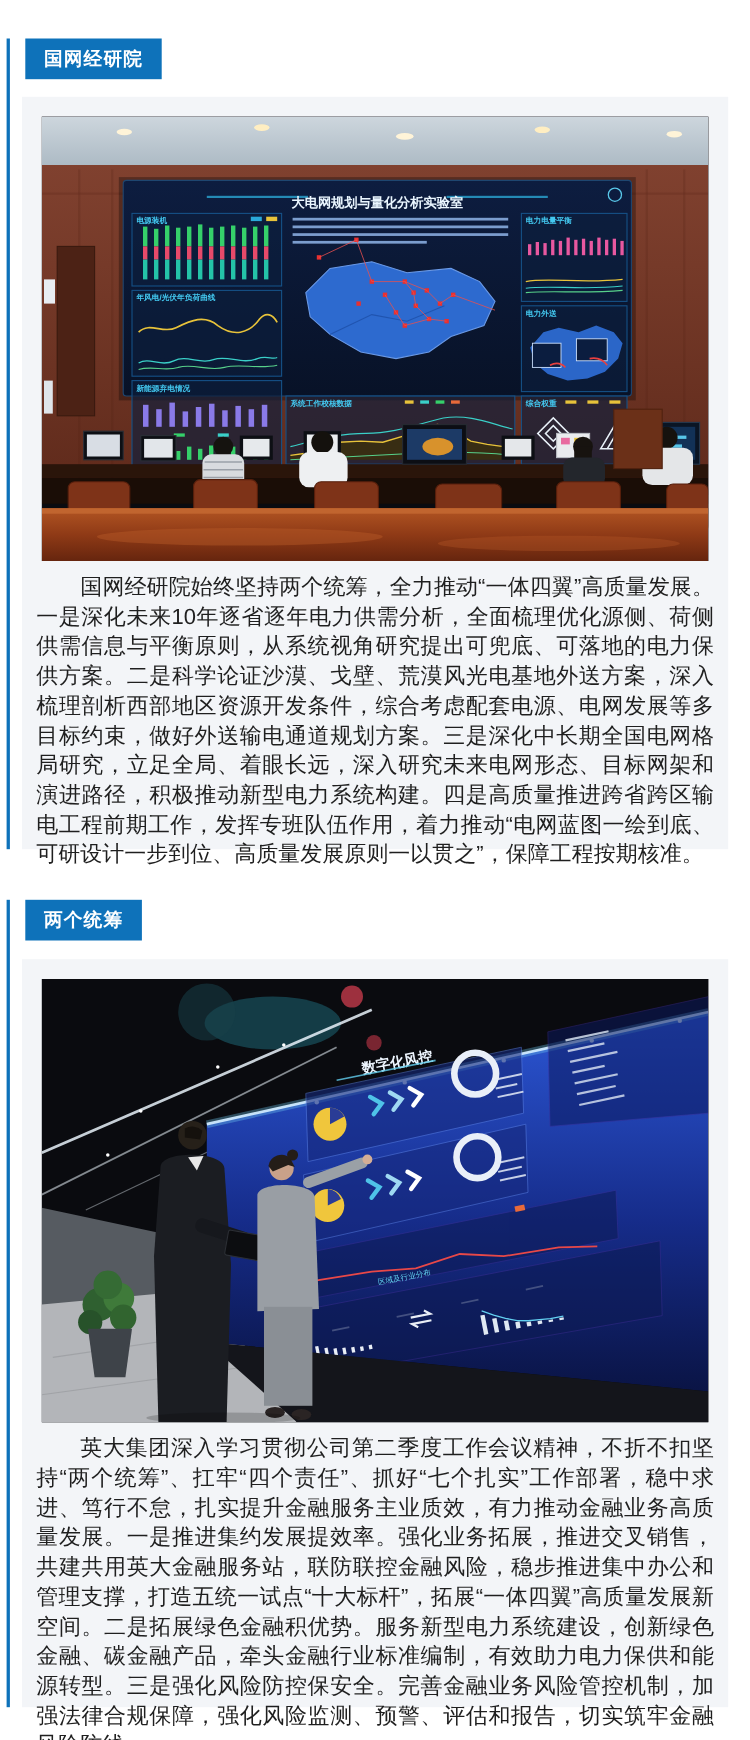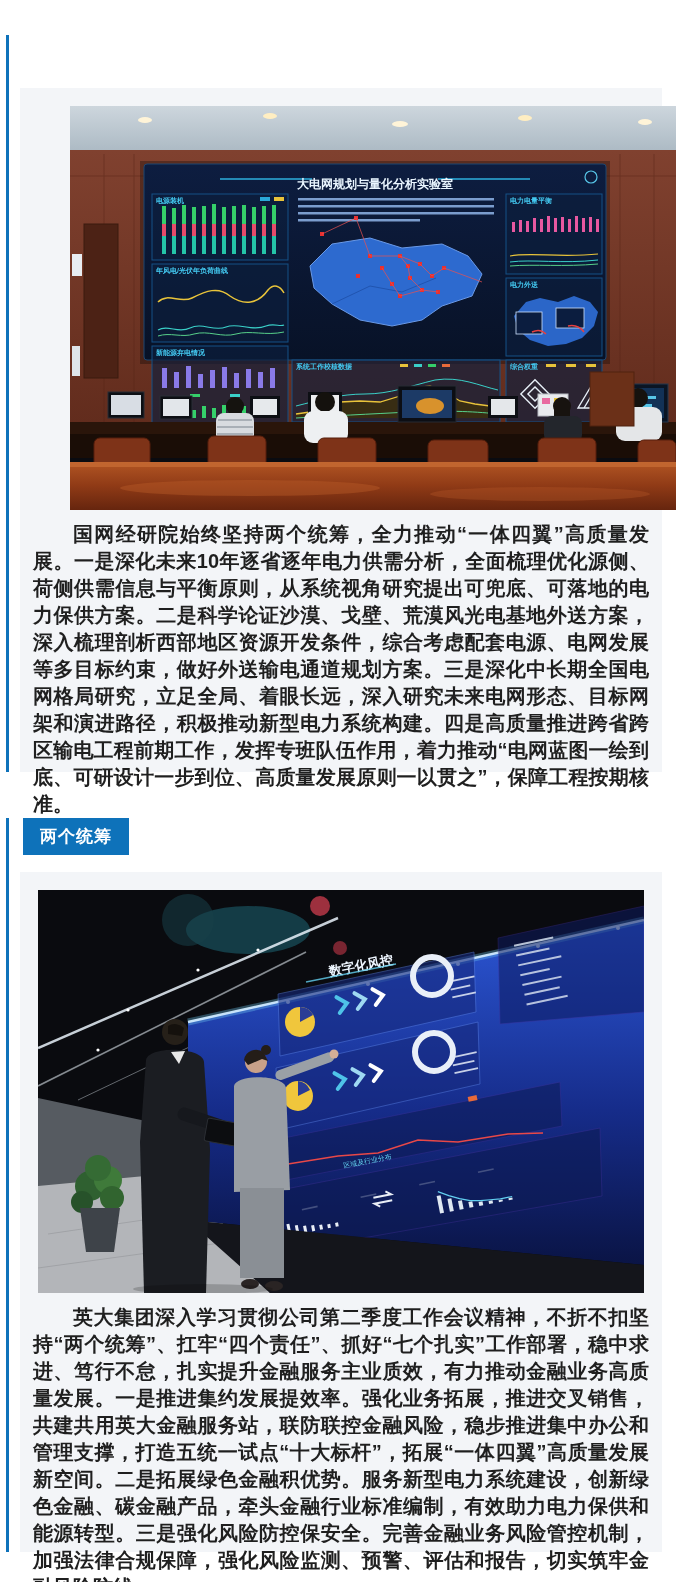--- a/index.html
+++ b/index.html
@@ -11,36 +11,37 @@
   .badge{position:absolute;left:23px;background:#0e72ba;color:#ffffff;
          font-size:17px;font-weight:bold;height:37px;line-height:37px;
          padding:0 17px;letter-spacing:1px;}
   #badge-1{top:35px;}
   #badge-2{top:818px;}
   .card{position:absolute;left:20px;width:642px;background:#f3f5f8;
         box-sizing:border-box;padding:18px 18px 0 18px;}
   #card-1{top:88px;height:684px;}
   #card-2{top:872px;height:680px;}
   .photo{position:relative;width:606px;overflow:hidden;background:#0a0b10;}
-  #photo-1{height:404px;margin-left:32px;}
+  #photo-1{height:404px;}
   #photo-2{height:403px;}
   .photo svg{display:block;}
   .para{margin:11px -5px 0 -5px;font-size:20px;line-height:27px;color:#1f1f1f;
-        font-weight:700;text-align:justify;text-indent:2em;
+        font-weight:400;text-align:justify;text-indent:2em;
         font-family:"Liberation Sans","DejaVu Sans",sans-serif;}
   .scr-title{font-weight:bold;fill:#eaf6ff;}
   .ptitle{fill:#43c8f0;font-size:7px;font-weight:bold;}
   .pframe{fill:rgba(13,30,62,.65);stroke:#155086;stroke-width:1;}
 </style>
 </head>
 <body>
 
 <div class="page">
 
   <div class="vline" id="vline-1"></div>
+  <div class="badge" id="badge-1">国网经研院</div>
 
   <div class="card" id="card-1">
     <div class="photo" id="photo-1">
       <svg width="606" height="404" viewBox="0 0 606 404">
         <defs>
           <linearGradient id="ceil" x1="0" y1="0" x2="0" y2="1">
             <stop offset="0" stop-color="#cdd6dd"></stop>
               <stop offset="1" stop-color="#a3b2bd"></stop>
           </linearGradient>
           <linearGradient id="wood" x1="0" y1="0" x2="0" y2="1">

